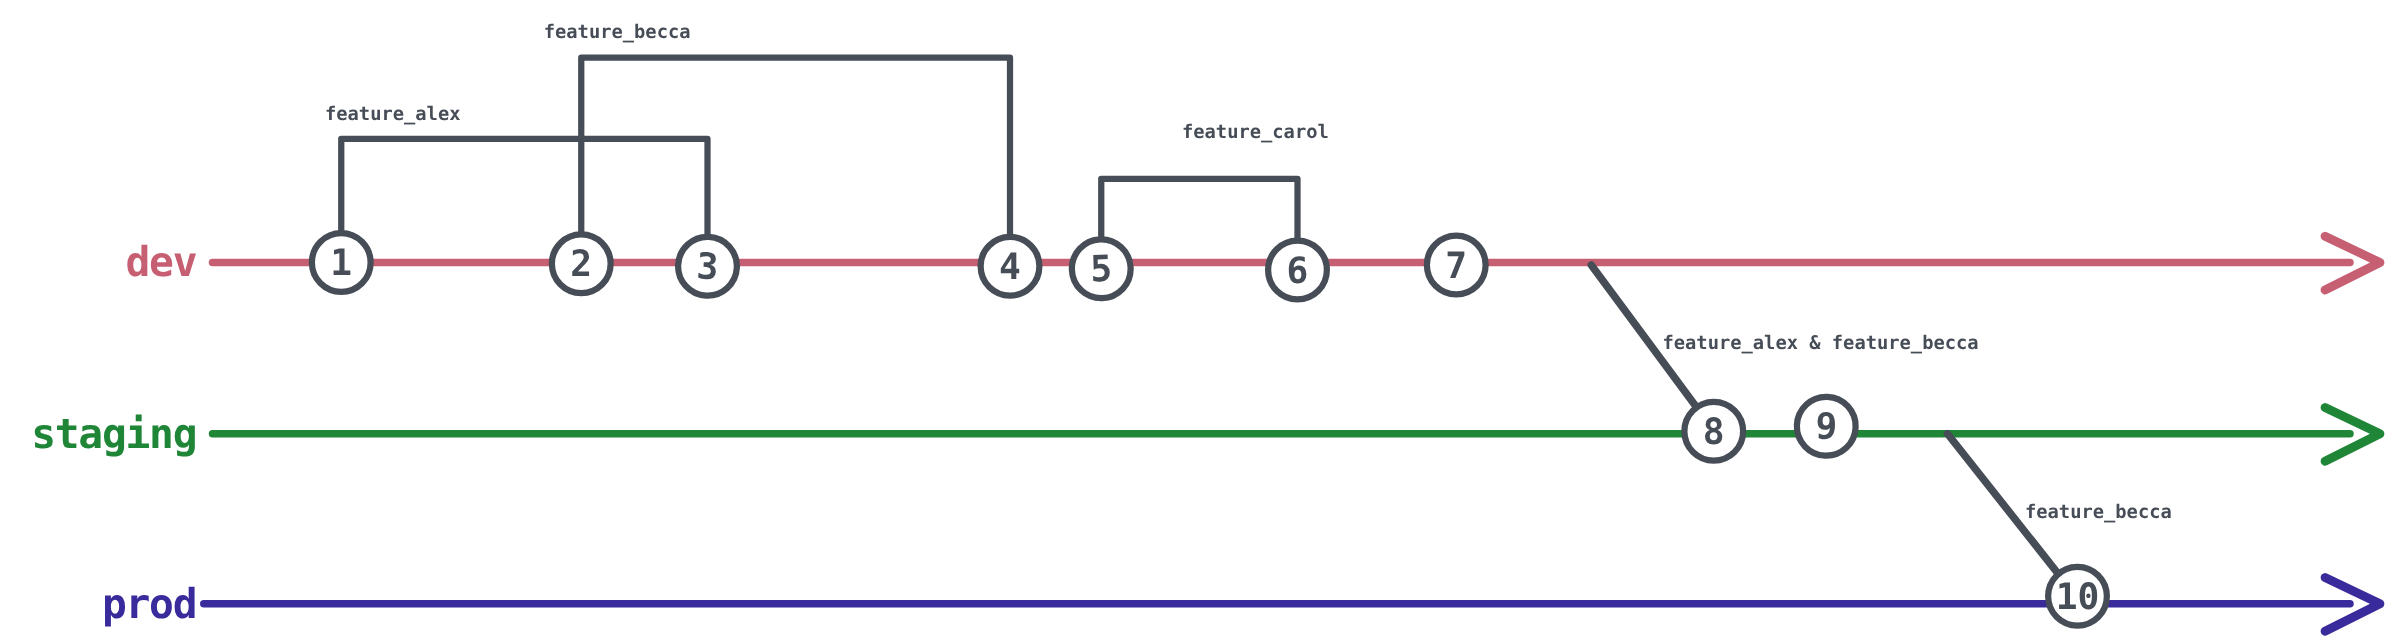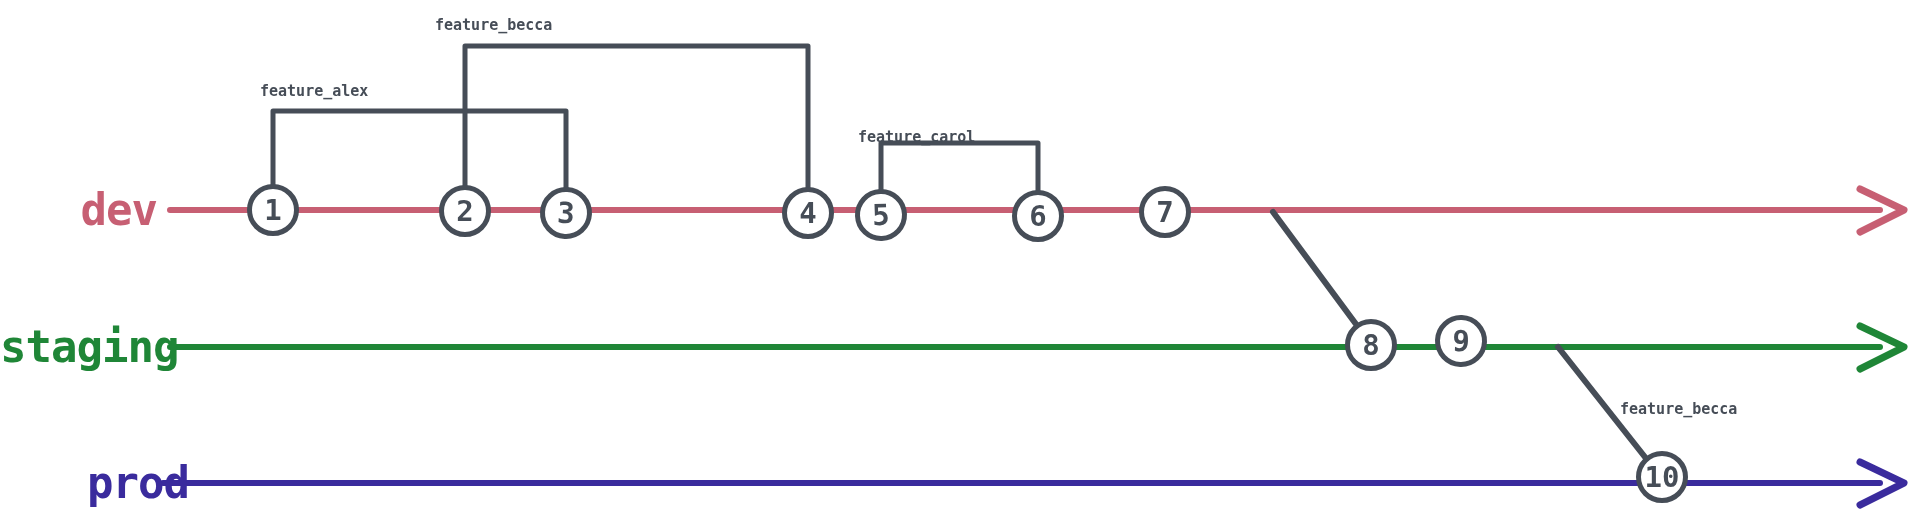--- a/index.html
+++ b/index.html
@@ -6,33 +6,33 @@
   #stage{
     position:relative;
     width:1916px;height:511px;
     background:#ffffff;
     font-family:"DejaVu Sans Mono", monospace;
     overflow:hidden;
   }
   #lines{position:absolute;left:0;top:0;width:1916px;height:511px;}
   .branch-label{
     position:absolute;left:0;width:157px;height:40px;line-height:40px;
-    text-align:right;font-size:44px;font-weight:bold;letter-spacing:-1px;
+    text-align:right;font-size:33px;font-weight:bold;letter-spacing:-1px;
     white-space:nowrap;
   }
   .lbl-dev{top:190px;color:#c75f73;}
   .lbl-staging{top:327px;color:#1f8637;}
-  .lbl-prod{top:463px;color:#3a2b9d;margin-left:32px;}
+  .lbl-prod{top:463px;color:#3a2b9d;}
   .anno{
     position:absolute;font-size:15px;font-weight:600;color:#464d57;
     white-space:nowrap;line-height:30px;
   }
   .anno-alex{left:260px;top:76px;}
   .anno-becca{left:435px;top:10px;}
-  .anno-carol{left:858px;top:122px;width:205px;text-align:left;}
+  .anno-carol{left:858px;top:90px;width:205px;text-align:right;}
   .anno-merge1{left:1330px;top:259px;}
   .anno-merge2{left:1620px;top:394px;}
   .commit{
     position:absolute;width:52px;height:52px;box-sizing:border-box;
     border:5px solid #464d57;border-radius:50%;background:#ffffff;
     display:flex;align-items:center;justify-content:center;
     font-size:29px;font-weight:600;color:#464d57;
   }
   .c1{left:247px;top:184px;}
   .c2{left:439px;top:185px;}
@@ -68,20 +68,21 @@
   </svg>
 
   <div class="branch-label lbl-dev">dev</div>
   <div class="branch-label lbl-staging">staging</div>
   <div class="branch-label lbl-prod">prod</div>
 
   <div class="anno anno-alex">feature_alex</div>
   <div class="anno anno-becca">feature_becca</div>
   <div class="anno anno-carol">feature_carol</div>
 
+  <div class="anno anno-merge1">feature_alex &amp; feature_becca</div>
   <div class="anno anno-merge2">feature_becca</div>
 
   <div class="commit c1">
       <span>1</span>
     </div>
   <div class="commit c2">
       <span>2</span>
     </div>
   <div class="commit c3">
       <span>3</span>

